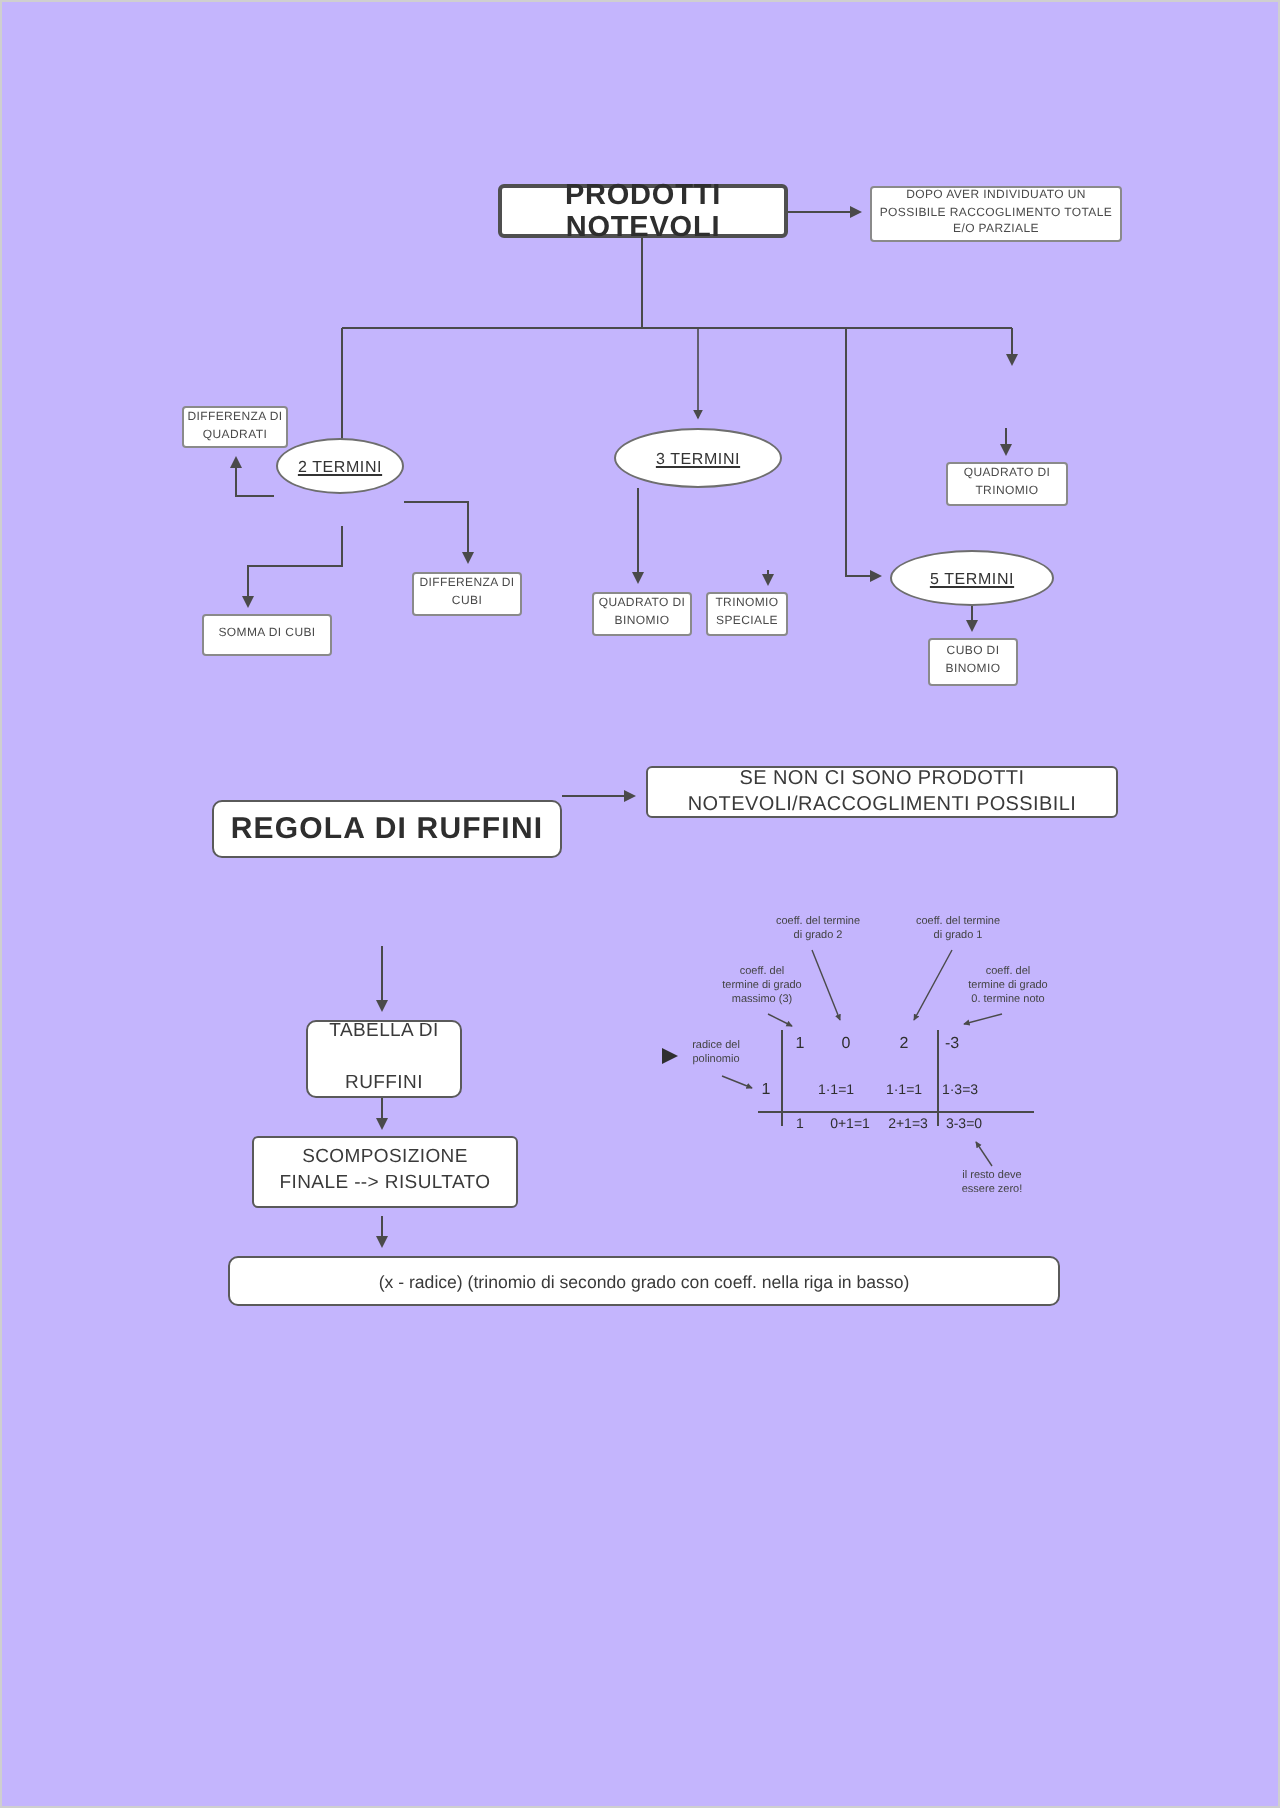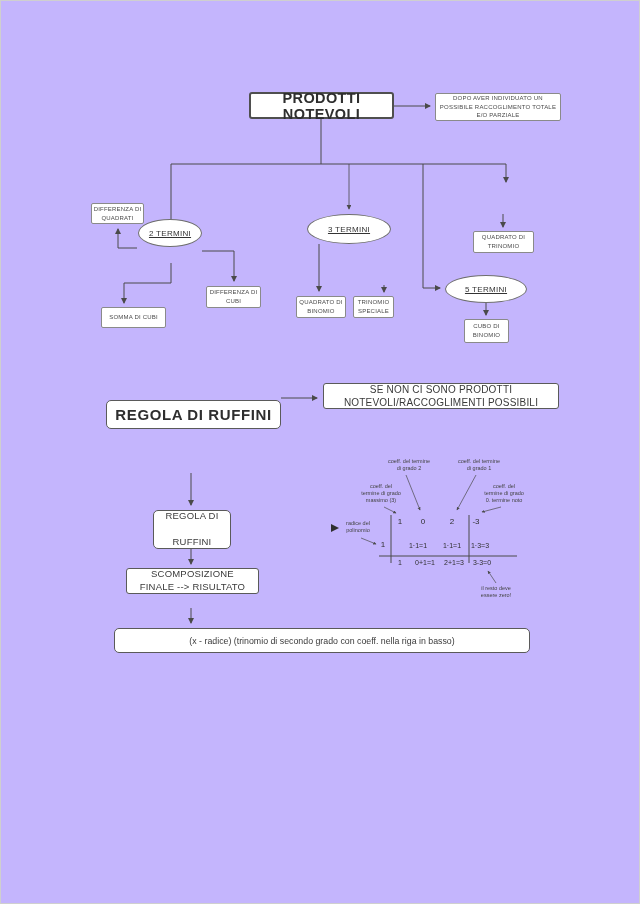--- a/index.html
+++ b/index.html
@@ -159,26 +159,26 @@
   </div>
 
   <div class="node round-box mid-box abs" style="left:322px;top:382px;width:236px;height:26px;border-radius:3px;">
     <span>SE NON CI SONO PRODOTTI
 NOTEVOLI/RACCOGLIMENTI POSSIBILI</span>
   </div>
 
 
   <div class="node round-box mid-box small-mid abs" style="left:152px;top:509px;width:78px;height:39px;">
     <span>
-      <span class="blk">REGOLA DI</span>
+      <span class="blk">TABELLA DI</span>
       <span class="blk ital">RUFFINI</span>
     </span>
   </div>
 
-  <div class="node round-box mid-box small-mid abs" style="left:125px;top:567px;width:133px;height:26px;border-radius:3px;">
+  <div class="node round-box mid-box small-mid abs" style="left:125px;top:567px;width:133px;height:36px;border-radius:3px;">
     <span>SCOMPOSIZIONE
 FINALE --&gt; RISULTATO</span>
   </div>
 
   <div class="node round-box final-box abs" style="left:113px;top:627px;width:416px;height:25px;white-space:normal;align-items:center;">
     <span><span>(</span><span class="ital">x</span><span> - radice) (trinomio di secondo grado con coeff. nella riga in basso)</span></span>
   </div>
 
   <div class="tiny-label" style="left:408px;top:457px;">coeff. del termine
 di grado 2</div>

